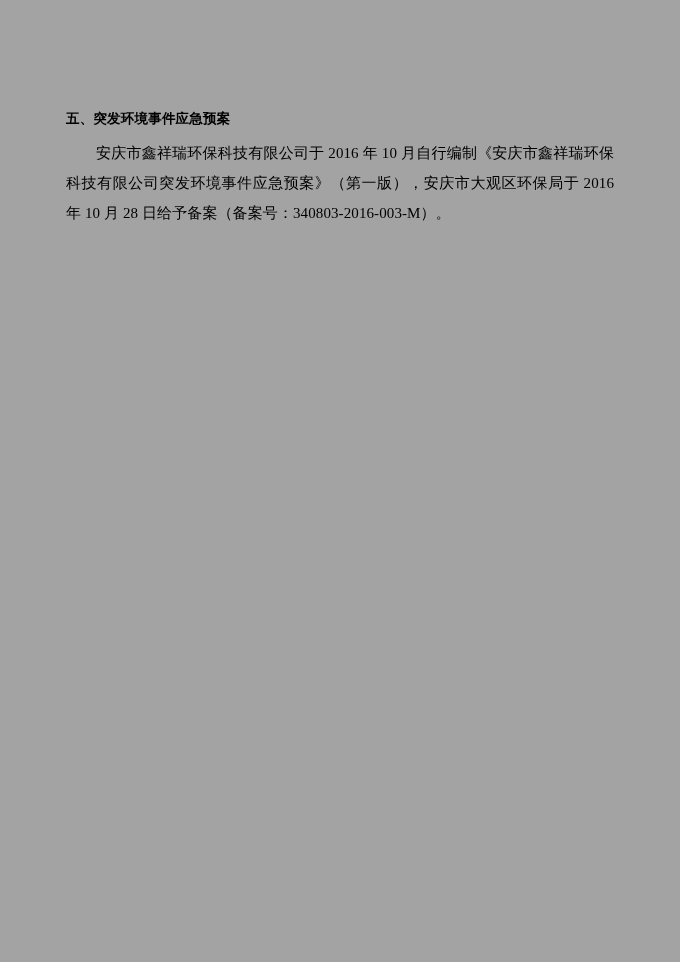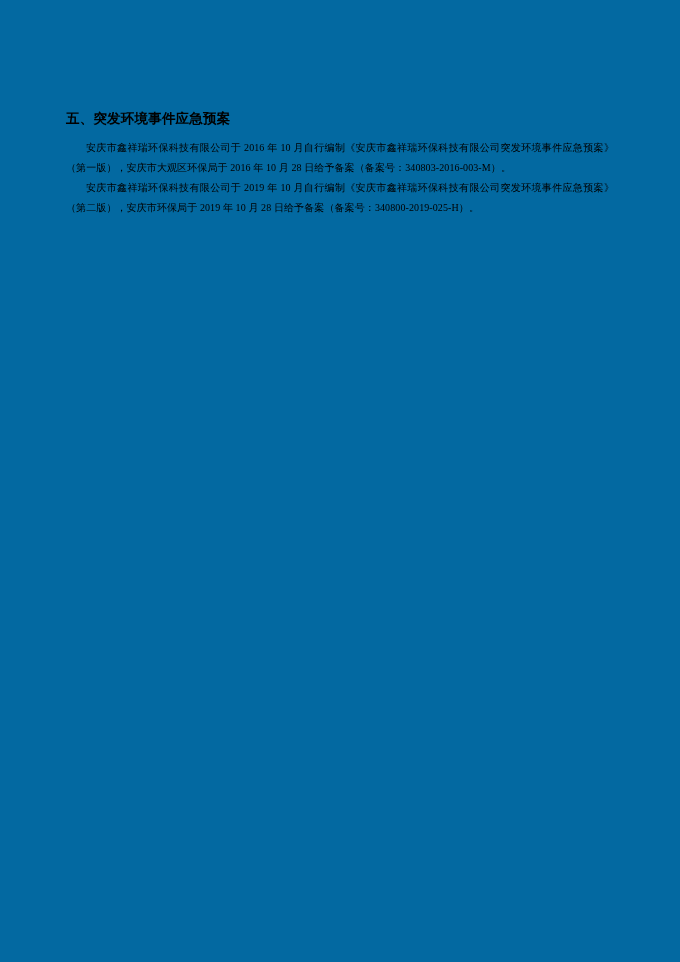--- a/index.html
+++ b/index.html
@@ -3,48 +3,47 @@
 <meta charset="utf-8">
 <style>
   html, body {
     margin: 0;
     padding: 0;
     background: #ffffff;
   }
   .page {
     width: 680px;
     height: 962px;
-    background: #0369a1;
+    background: #a3a3a3;
     position: relative;
     box-sizing: border-box;
     padding: 108px 66px 0 66px;
     font-family: "Liberation Serif", "DejaVu Serif", serif;
     color: #000000;
   }
   .doc-heading {
     font-family: "Liberation Sans", "DejaVu Sans", sans-serif;
     font-weight: bold;
     font-size: 13.5px;
     line-height: 1.6;
     margin: 0 0 8px 0;
     letter-spacing: 0.2px;
   }
   .doc-para {
-    font-size: 10px;
+    font-size: 15px;
     line-height: 2.02;
     margin: 0;
     text-align: justify;
     text-justify: inter-ideograph;
     text-indent: 2em;
     letter-spacing: 0.1px;
   }
   .doc-para + .doc-para {
     margin-top: 0;
   }
 </style>
 </head>
 <body>
 
 <div class="page">
   <h2 class="doc-heading">五、突发环境事件应急预案</h2>
   <p class="doc-para">安庆市鑫祥瑞环保科技有限公司于 2016 年 10 月自行编制《安庆市鑫祥瑞环保科技有限公司突发环境事件应急预案》（第一版），安庆市大观区环保局于 2016 年 10 月 28 日给予备案（备案号：340803-2016-003-M）。</p>
-  <p class="doc-para">安庆市鑫祥瑞环保科技有限公司于 2019 年 10 月自行编制《安庆市鑫祥瑞环保科技有限公司突发环境事件应急预案》（第二版），安庆市环保局于 2019 年 10 月 28 日给予备案（备案号：340800-2019-025-H）。</p>
 </div>
 
 </body></html>

